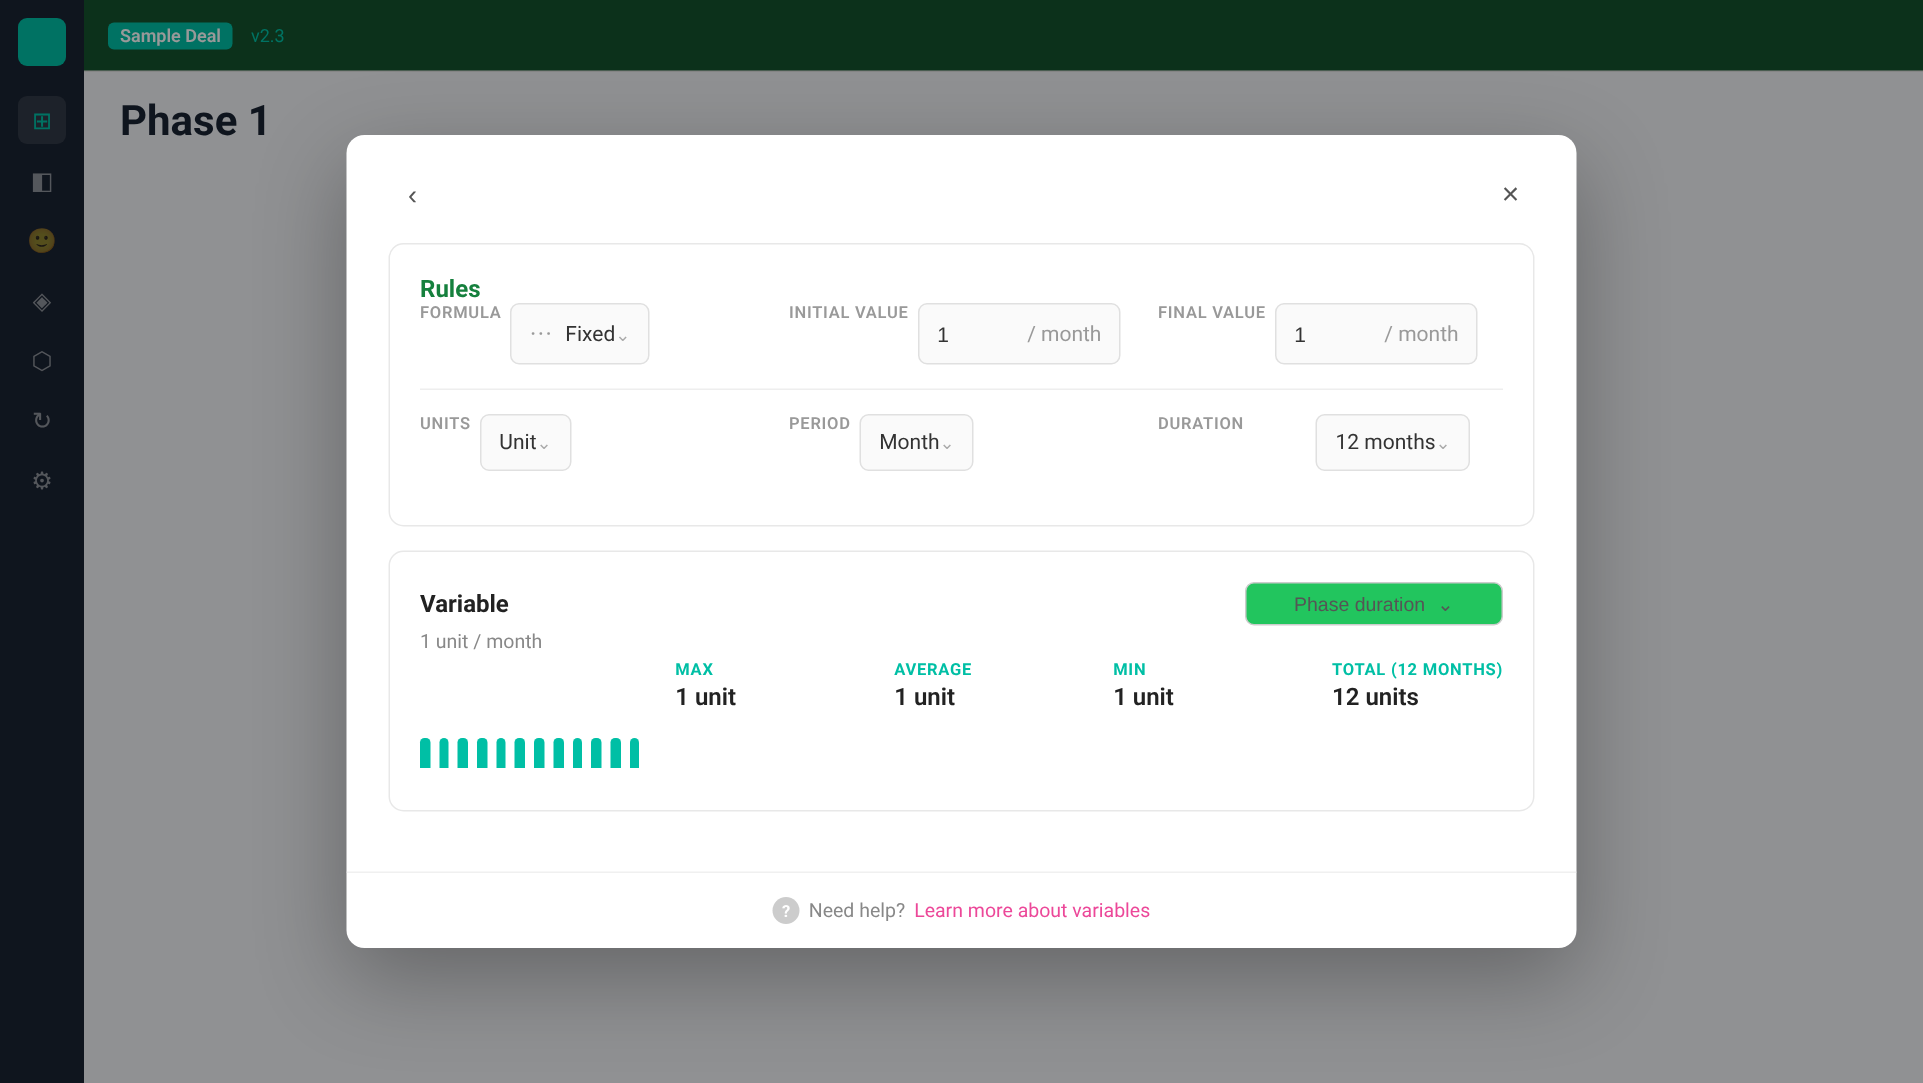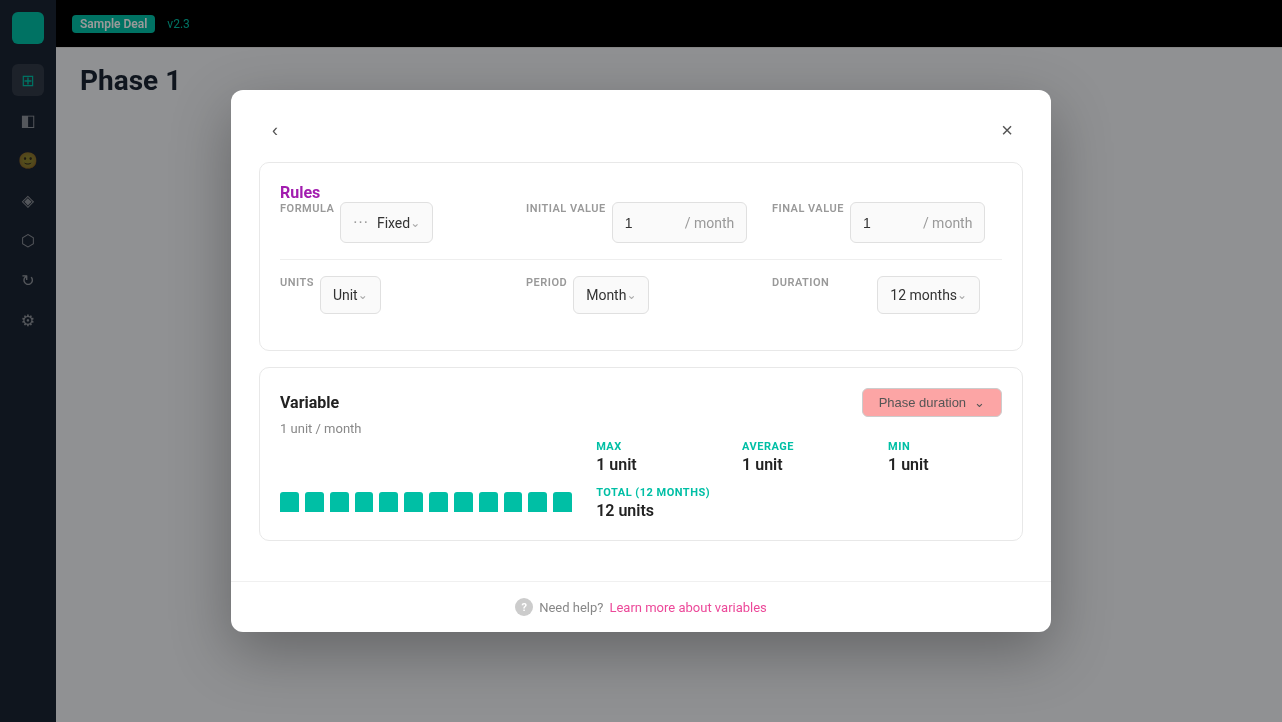--- a/index.html
+++ b/index.html
@@ -56,21 +56,21 @@
       color: #00bfa5;
     }
 
     .app-main {
       flex: 1;
       display: flex;
       flex-direction: column;
     }
 
     .app-header {
-      background: #000000;
+      background: #14532d;
       height: 48px;
       border-bottom: 1px solid #e0e0e0;
       display: flex;
       align-items: center;
       padding: 0 16px;
       gap: 12px;
     }
 
     .deal-badge {
       background: #00bfa5;
@@ -171,21 +171,21 @@
     .rules-card {
       border: 1px solid #e8e8e8;
       border-radius: 10px;
       padding: 20px;
       margin-bottom: 16px;
     }
 
     .rules-title {
       font-size: 16px;
       font-weight: 700;
-      color: #a21caf;
+      color: #15803d;
       margin-bottom: 0;
     }
 
     .rules-subtitle {
       font-size: 13px;
       color: #888;
       margin-bottom: 20px;
     }
 
     .rules-row {
@@ -293,22 +293,22 @@
 
     .preview-title {
       font-size: 16px;
       font-weight: 700;
       color: #222;
     }
 
     .phase-duration-btn {
       border: 1px solid #ccc;
       border-radius: 6px;
-      padding: 6px 16px;
-      background: #fca5a5;
+      padding: 6px 32px;
+      background: #22c55e;
       color: #555;
       font-size: 13px;
       cursor: pointer;
       display: flex;
       align-items: center;
       gap: 8px;
     }
 
     .preview-subtitle {
       font-size: 13px;
@@ -332,21 +332,21 @@
 
     .chart-bar {
       flex: 1;
       background: #00bfa5;
       border-radius: 3px 3px 0 0;
       height: 20px;
     }
 
     .stats-area {
       display: grid;
-      grid-template-columns: 1fr 1fr 1fr;
+      grid-template-columns: 1fr 1fr 1fr 1fr;
       gap: 12px 32px;
       min-width: 280px;
     }
 
     .stat-item {}
 
     .stat-label {
       font-size: 11px;
       font-weight: 700;
       color: #00bfa5;

